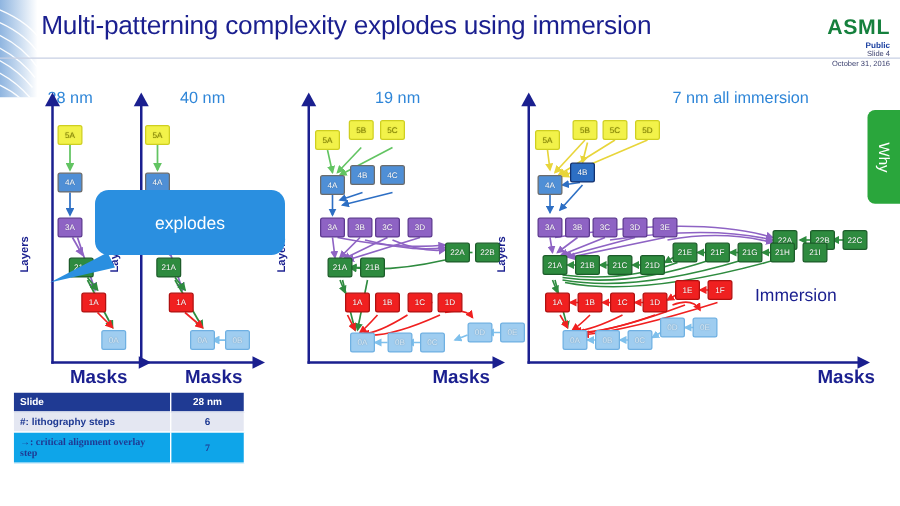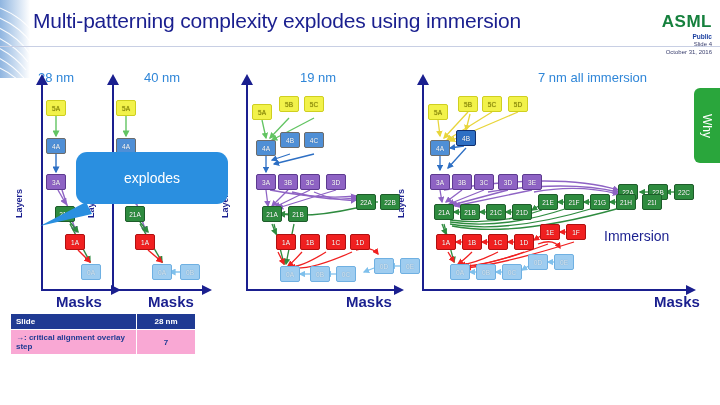--- a/index.html
+++ b/index.html
@@ -76,21 +76,21 @@
   .immersion{
     position:absolute;left:604px;top:228px;
     color:#1a1f8f;font-size:14px;white-space:nowrap;
   }
   
   .tbl{position:absolute;left:10px;top:313px;width:186px;border-collapse:collapse;}
   .tbl th,.tbl td{border:1px solid #ffffff;padding:3px 5px;font-size:8px;}
   .tbl thead th{background:#1f3a93;color:#ffffff;text-align:left;font-weight:bold;}
   .tbl thead th.num{text-align:center;width:48px;}
   .tbl tbody td{background:#e4e7f2;color:#1f3a93;font-weight:bold;}
-  .tbl tbody tr.alt td{background:#f9a8d4;}
+  .tbl tbody tr.alt td{background:#0ea5e9;font-family:Liberation Serif, serif;}
   .tbl tbody td.num{text-align:center;}
 </style>
 </head>
 <body>
 
 <div class="swoosh">
   <svg width="60" height="78" viewBox="0 0 60 78">
     <defs>
       <linearGradient id="sw" x1="0" y1="0" x2="1" y2="0">
         <stop offset="0%" stop-color="#8fb5e0"></stop>
@@ -375,18 +375,22 @@
 </div>
 
 <table class="tbl">
   <thead>
     <tr>
       <th>Slide</th>
       <th class="num">28 nm</th>
     </tr>
   </thead>
   <tbody>
+    <tr>
+      <td>#: lithography steps</td>
+      <td class="num">6</td>
+    </tr>
     <tr class="alt">
       <td>→: critical alignment overlay step</td>
       <td class="num">7</td>
     </tr>
   </tbody>
 </table>
 
 </body></html>

